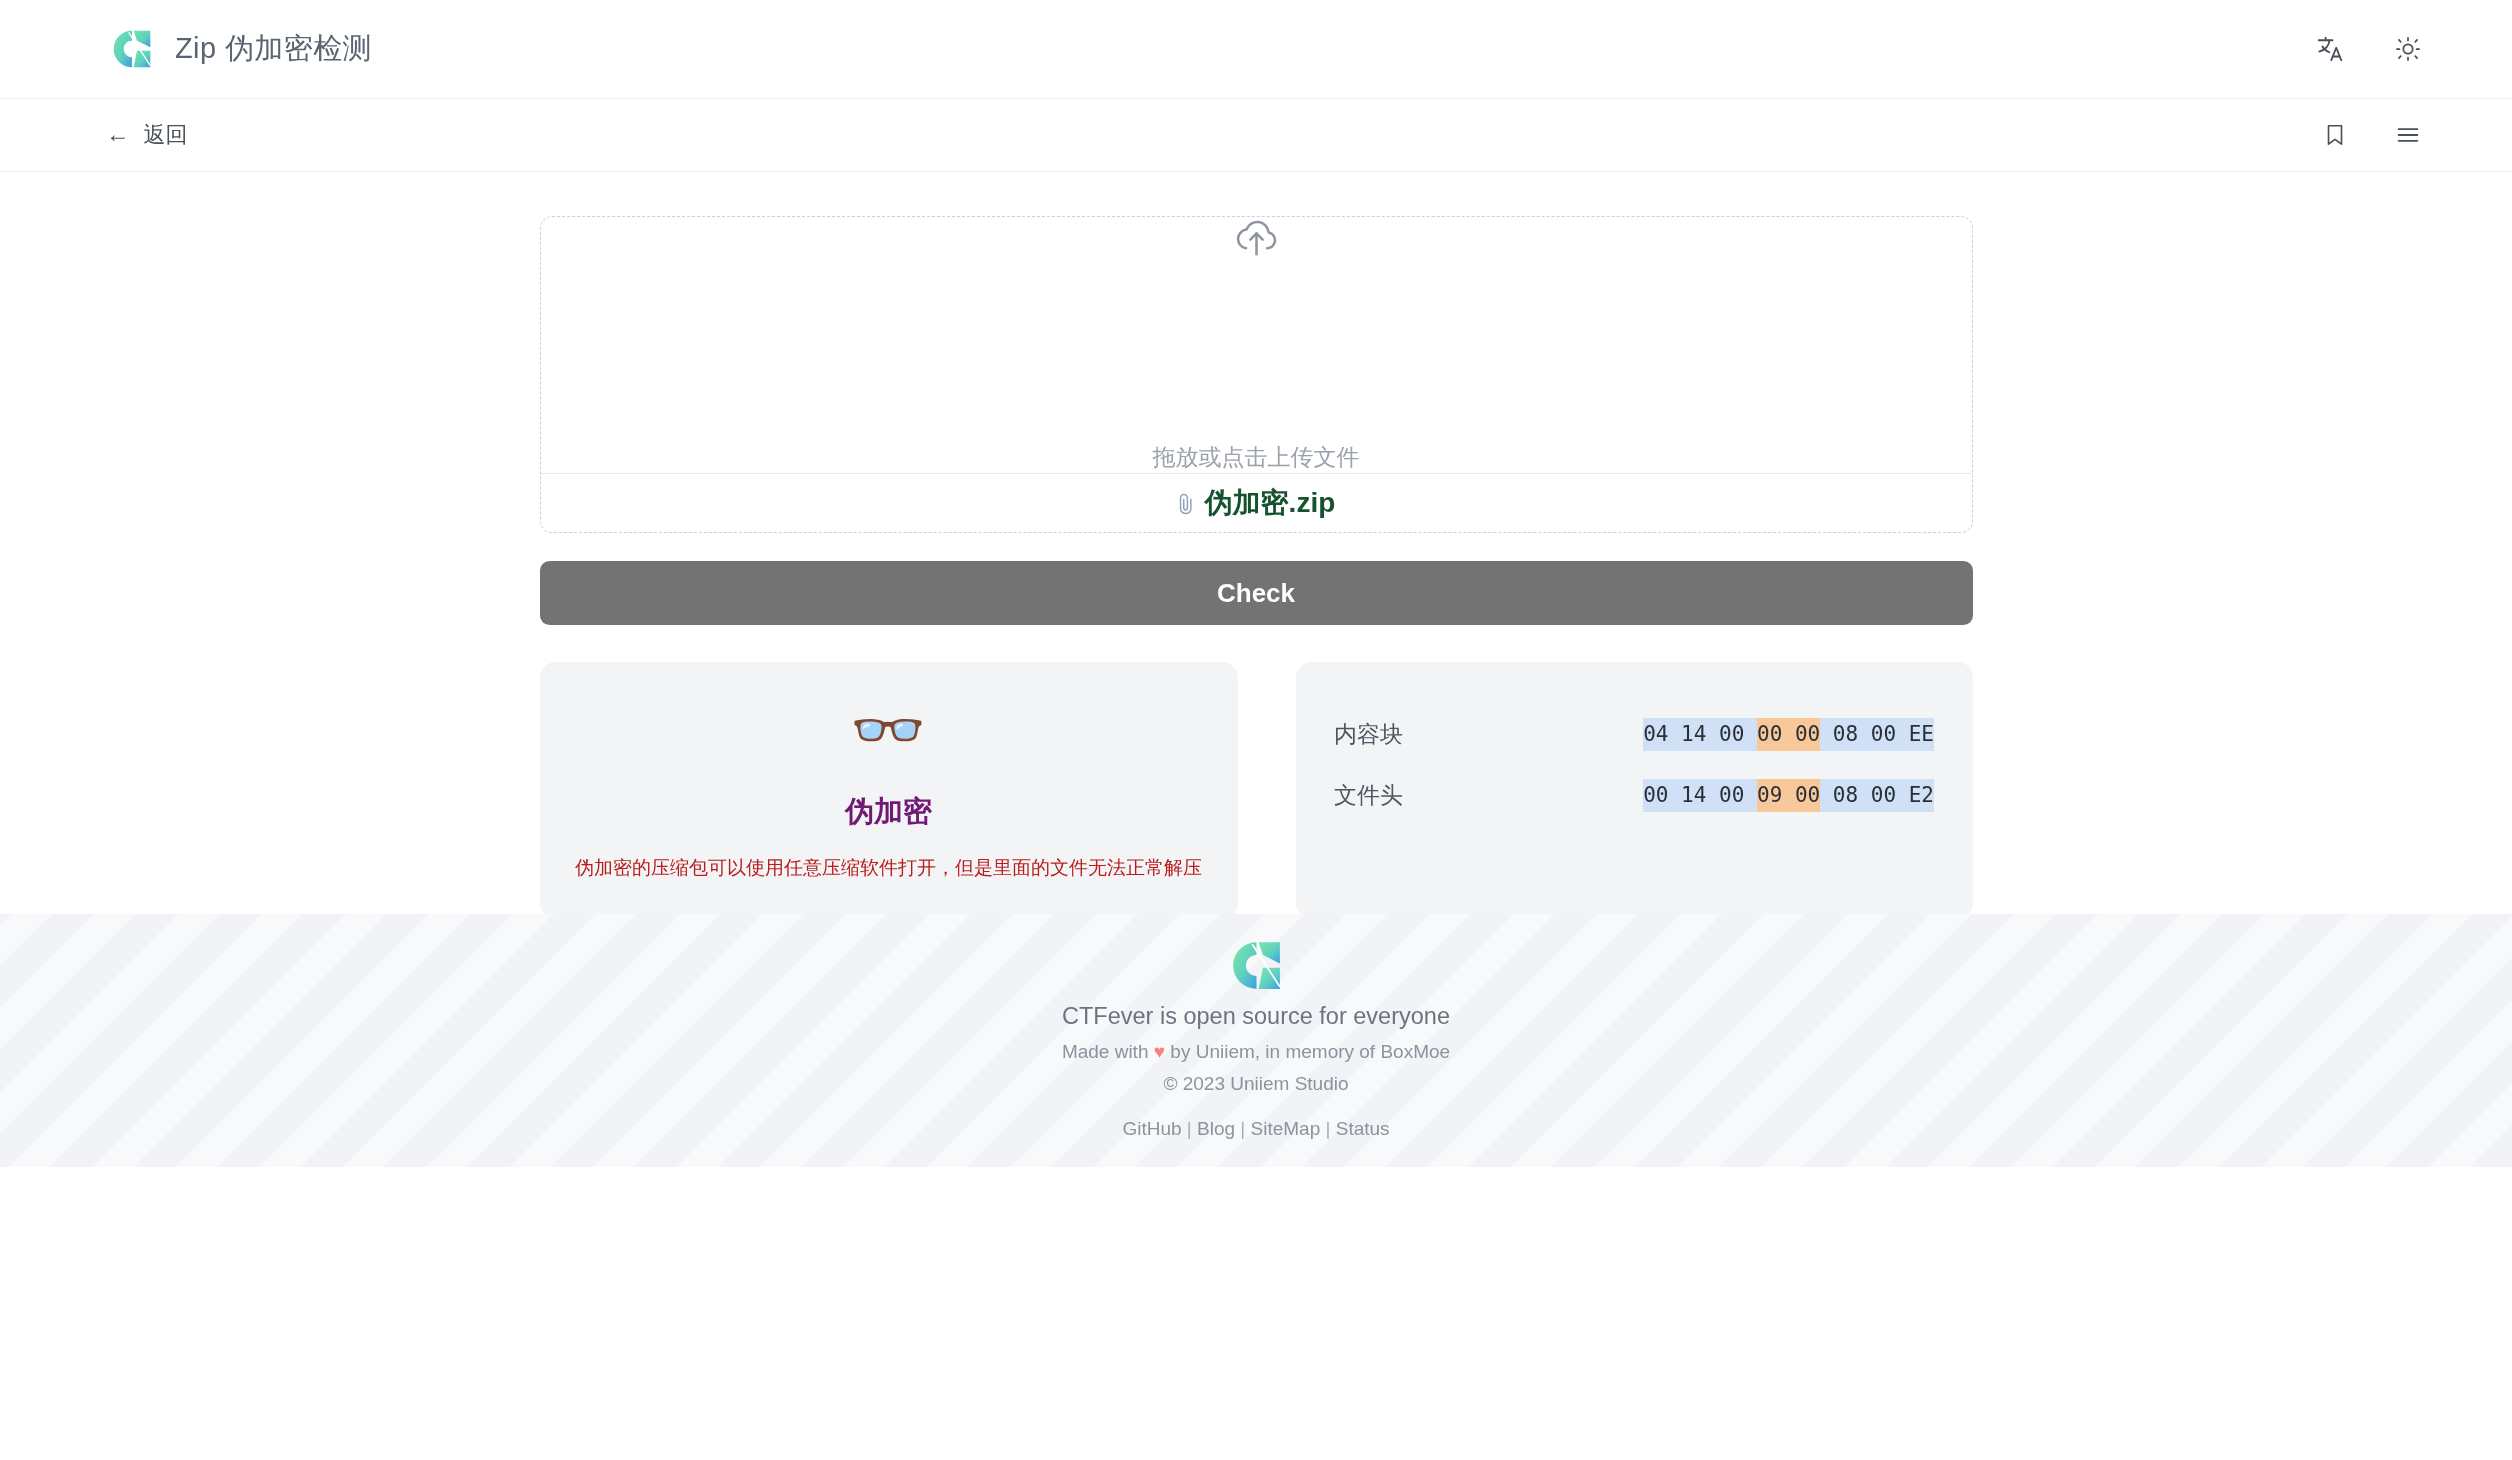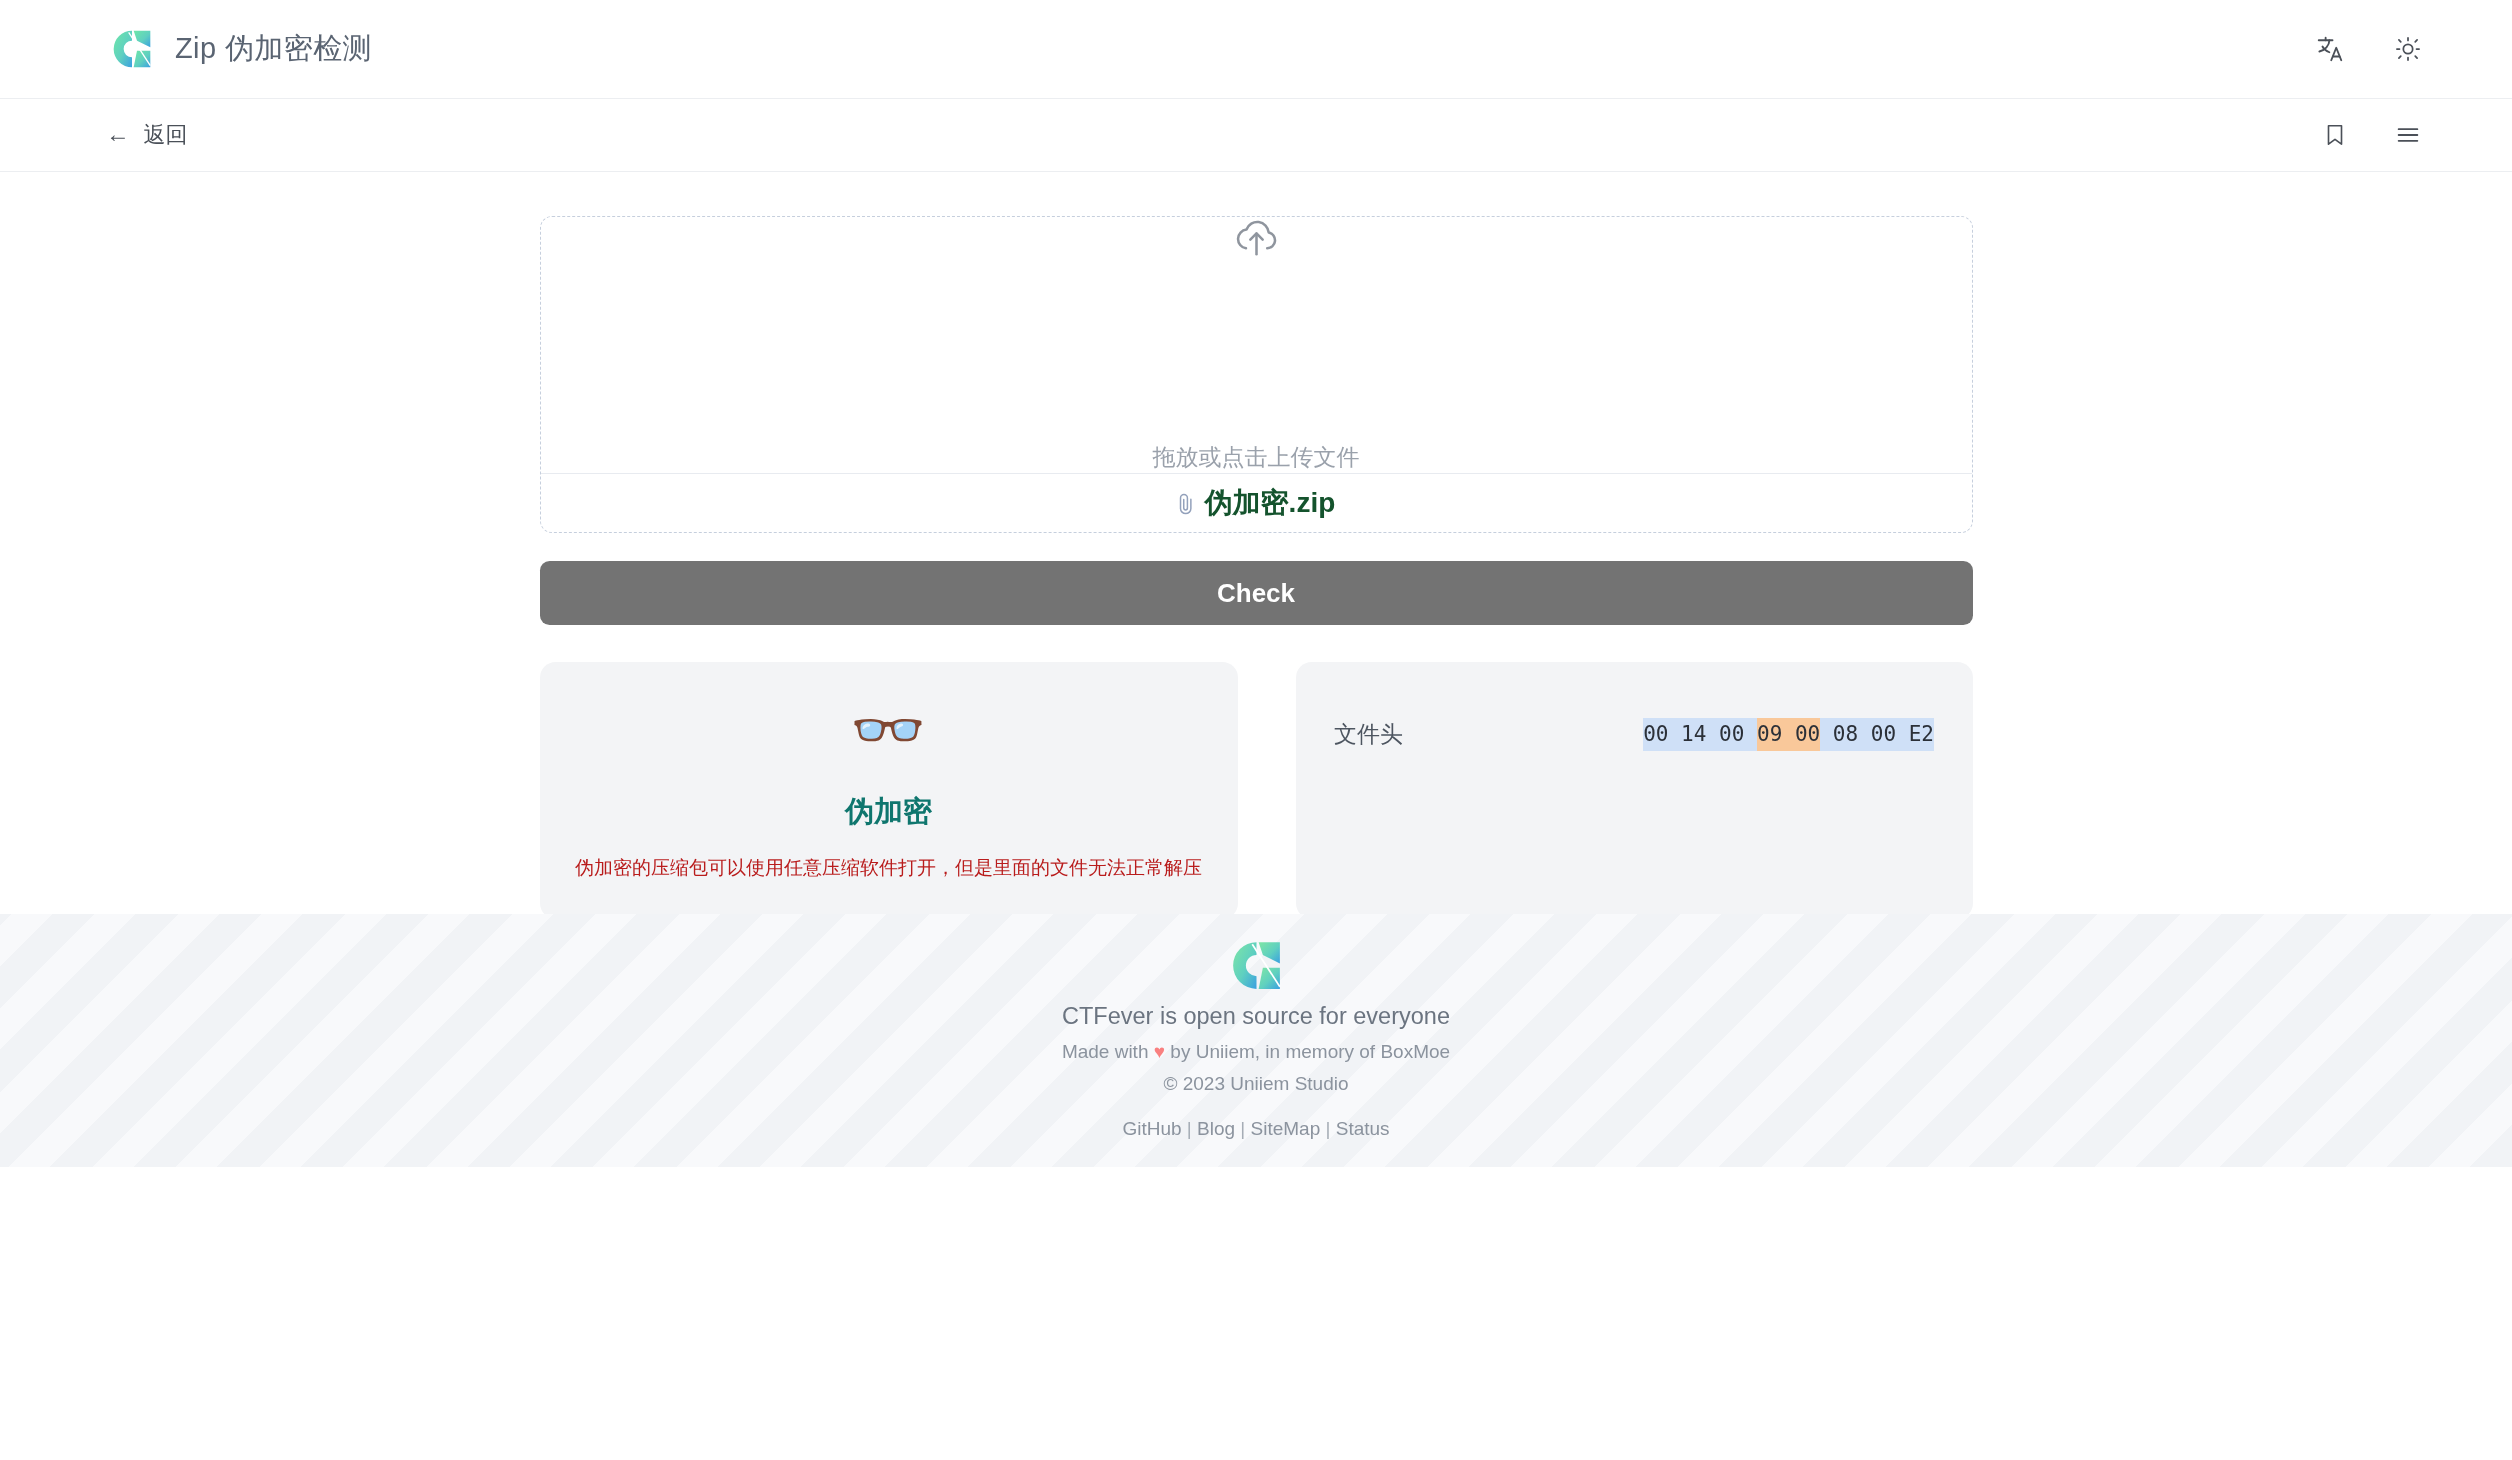--- a/index.html
+++ b/index.html
@@ -137,21 +137,21 @@
   }
   .verdict-emoji {
     font-size: 61px;
     line-height: 1;
     color: #4f4f4f;
     margin-bottom: 31px;
   }
   .verdict-title {
     font-size: 29px;
     font-weight: bold;
-    color: #0f766e;
+    color: #701a75;
     margin-bottom: 23px;
   }
   .verdict-desc {
     font-size: 19px;
     color: #b91c1c;
     text-align: center;
   }
   .card-hex {
     flex: 1;
     padding: 28px 35px 42px 35px;
@@ -318,20 +318,24 @@
     <div class="results">
 
       <div class="card card-verdict">
         <div class="verdict-emoji">👓</div>
         <div class="verdict-title">伪加密</div>
         <div class="verdict-desc">伪加密的压缩包可以使用任意压缩软件打开，但是里面的文件无法正常解压</div>
       </div>
 
       <div class="card card-hex">
 
+        <div class="hex-row">
+          <span class="hex-label">内容块</span>
+          <span class="hex-bytes"><span class="hex-seg">04 14 00 </span><span class="hex-seg hl">00 00</span><span class="hex-seg"> 08 00 EE</span></span>
+        </div>
 
         <div class="hex-row">
           <span class="hex-label">文件头</span>
           <span class="hex-bytes"><span class="hex-seg">00 14 00 </span><span class="hex-seg hl">09 00</span><span class="hex-seg"> 08 00 E2</span></span>
         </div>
       </div>
 
     </div>
   </div>
 

